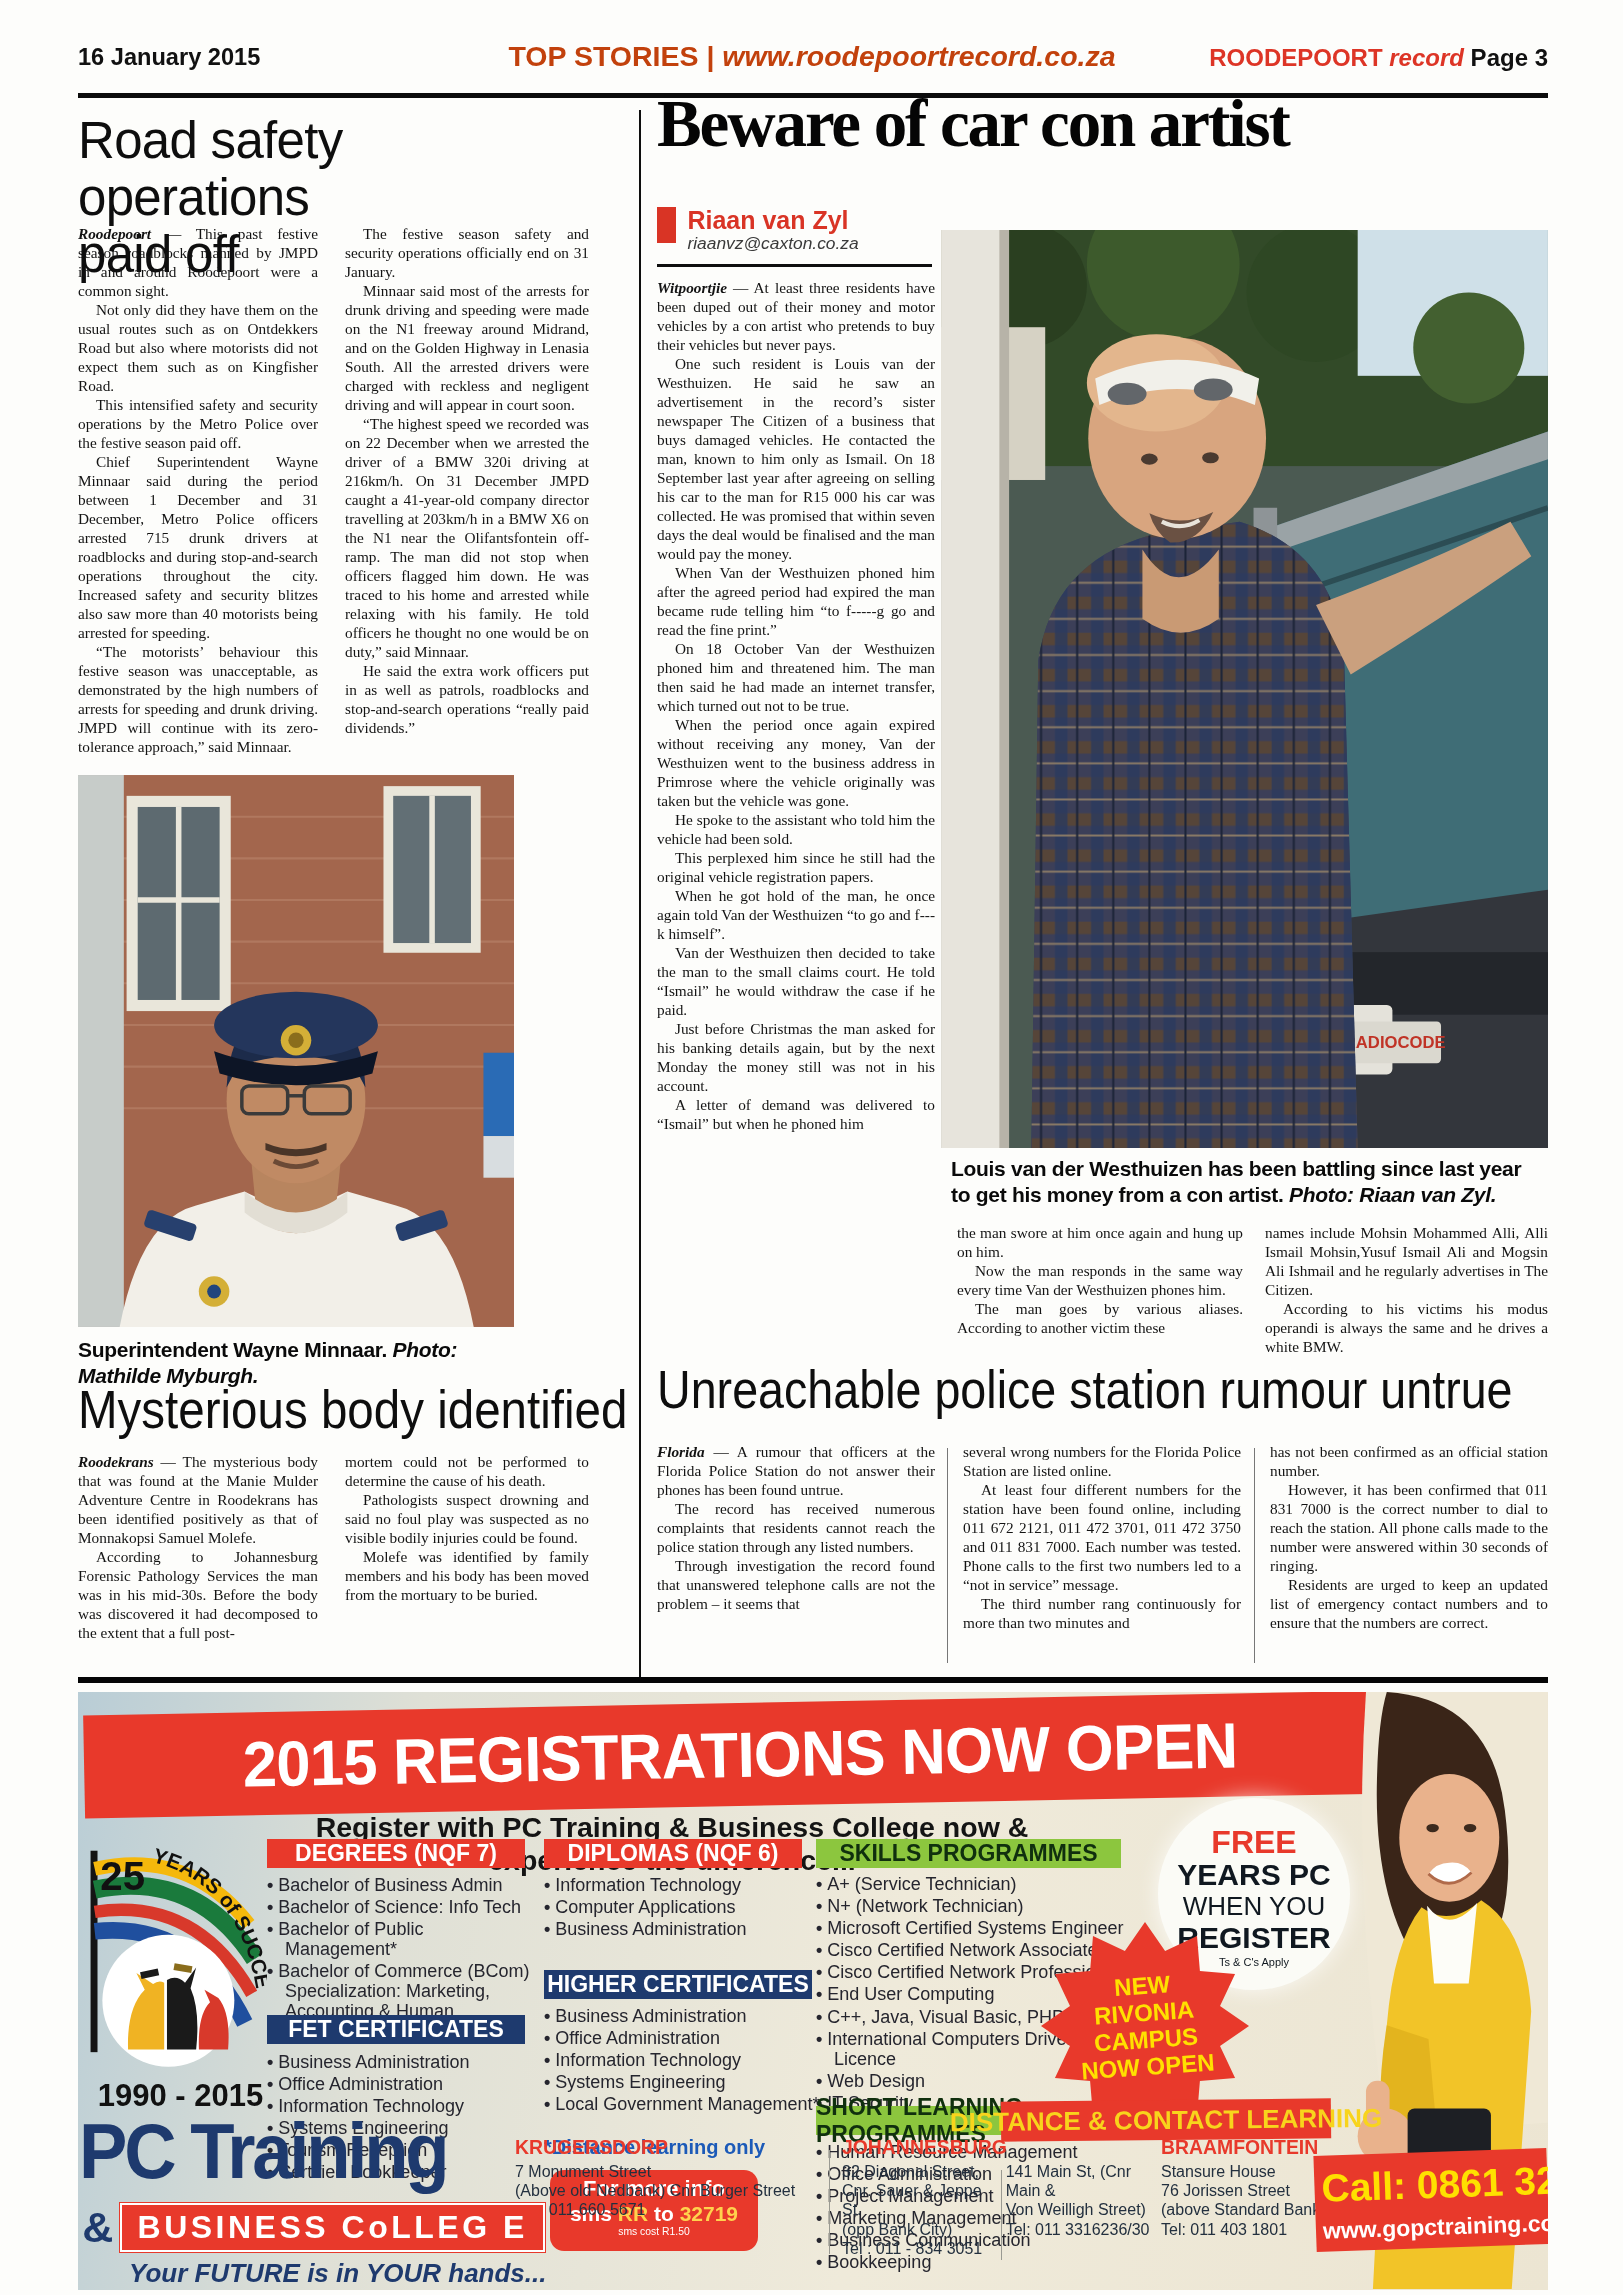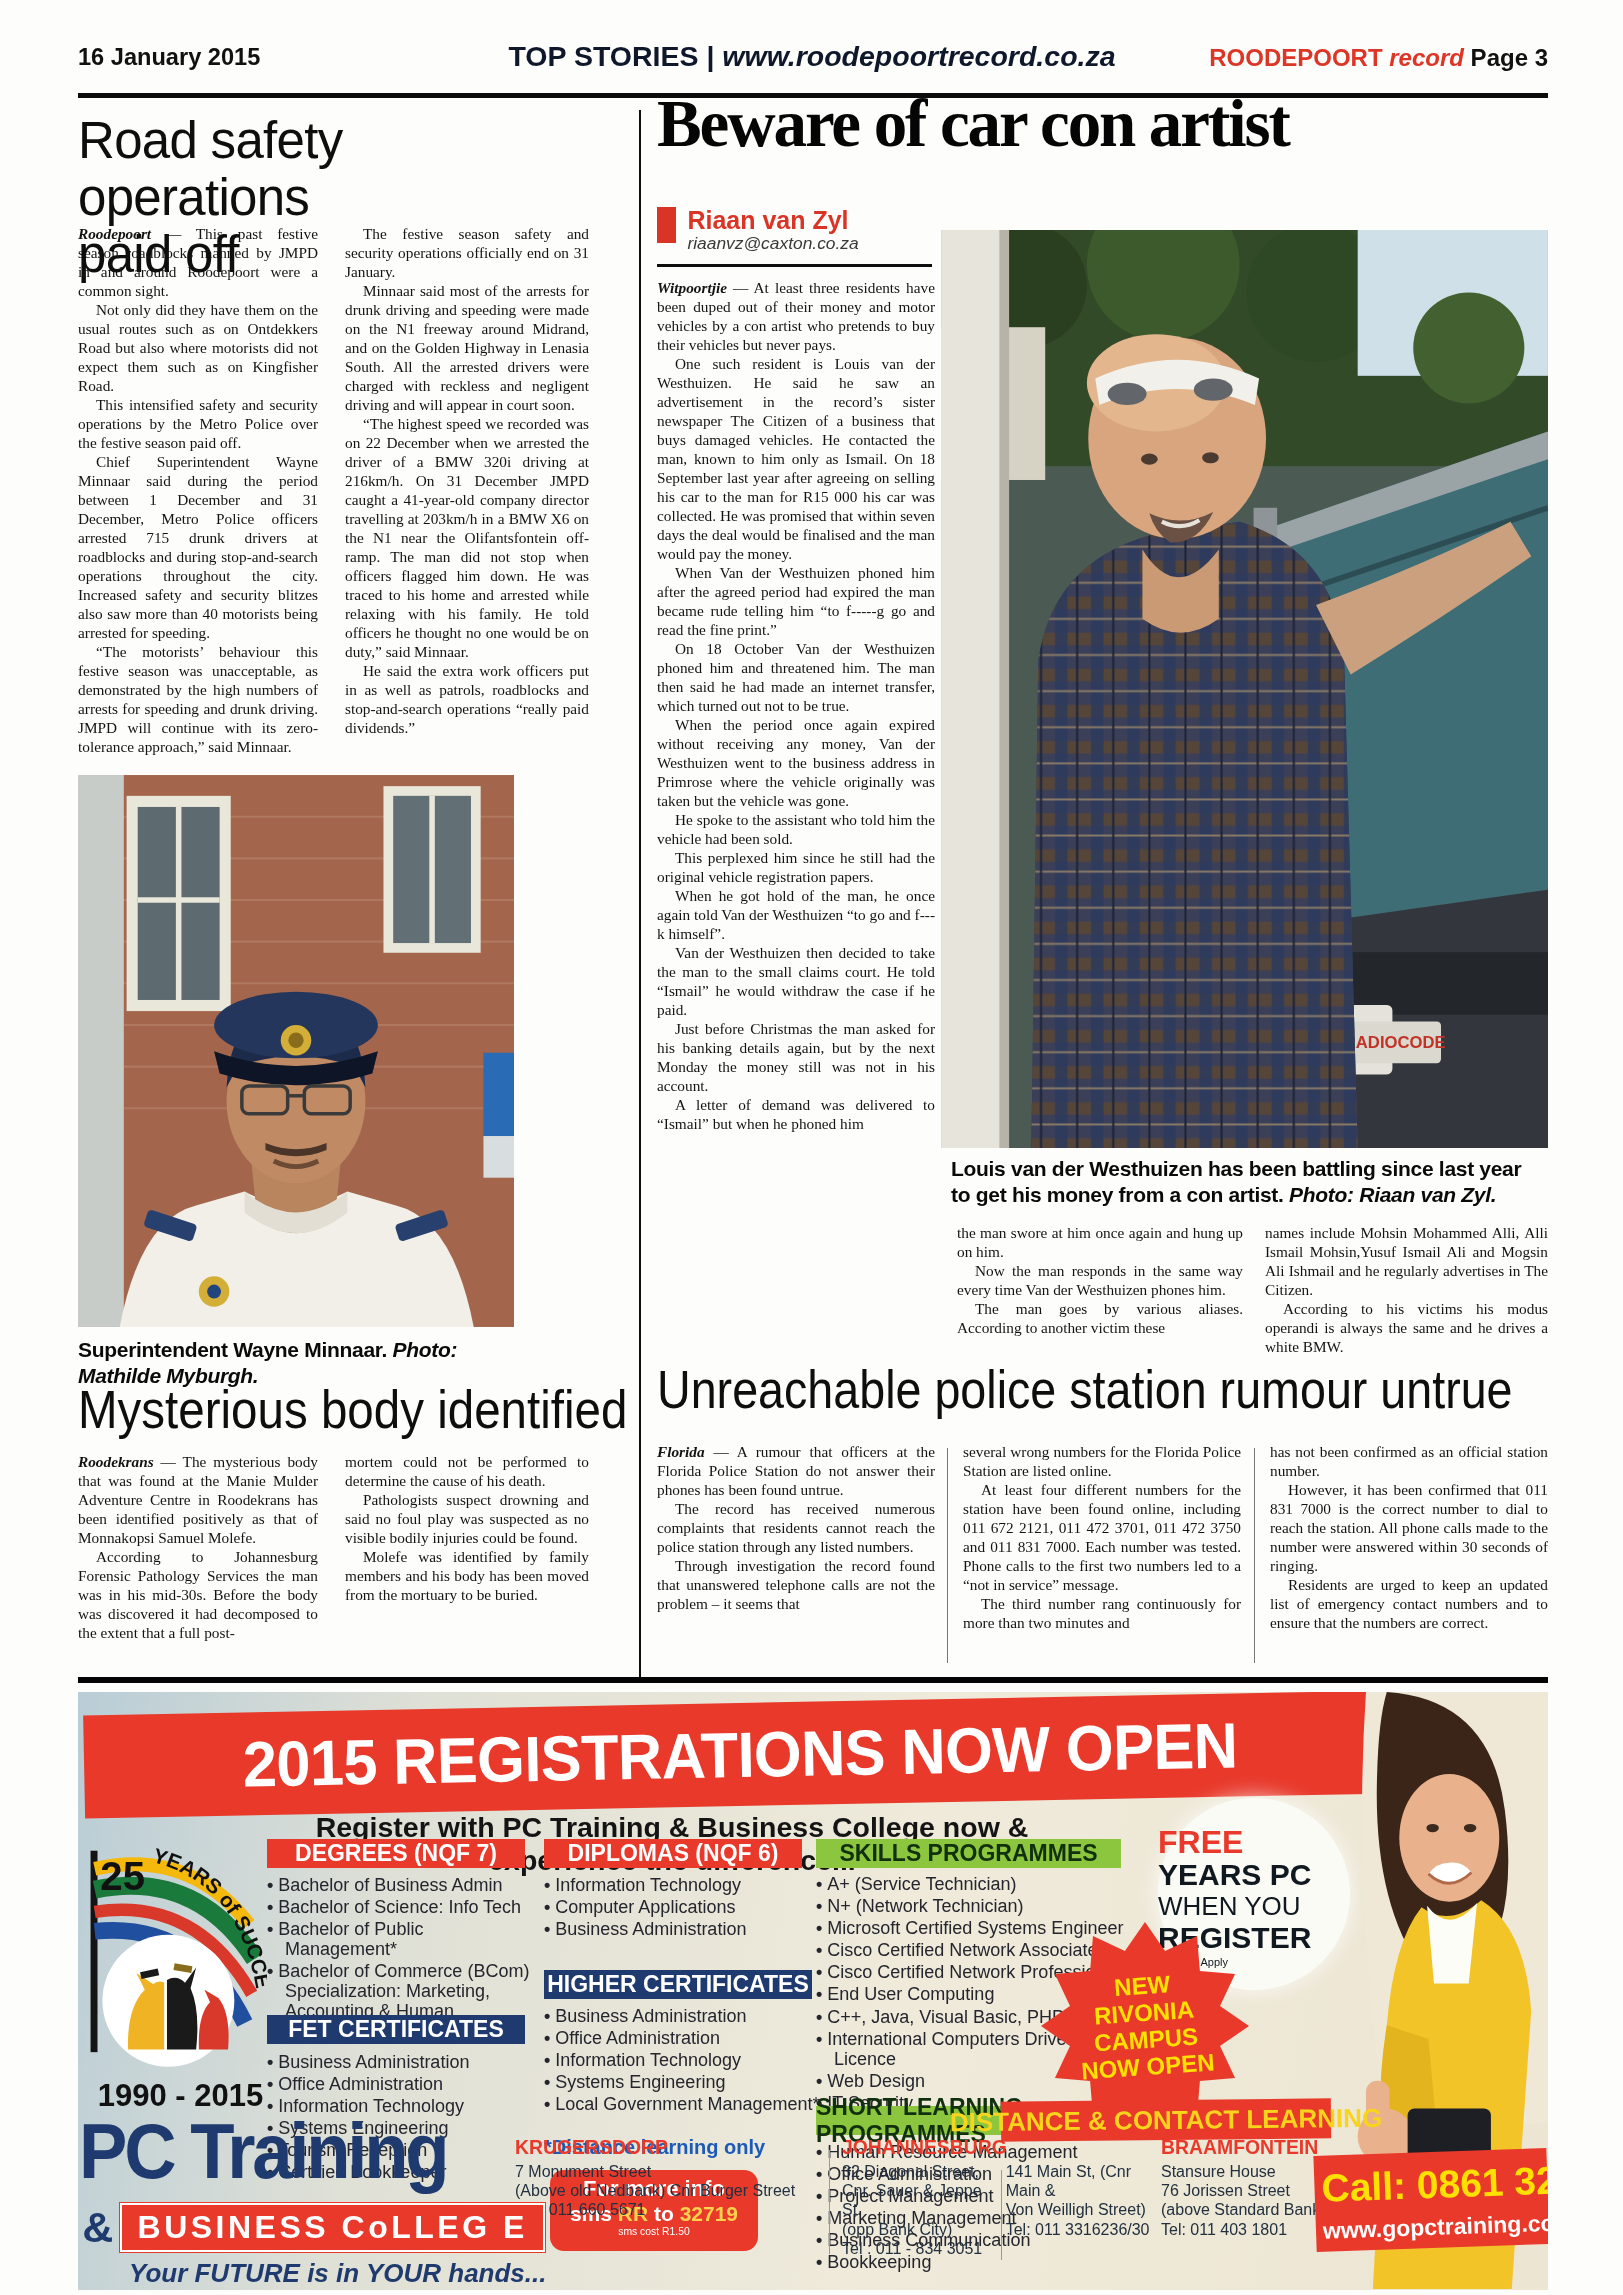--- a/index.html
+++ b/index.html
@@ -2,21 +2,21 @@
 <html style="font-size:11px"><head>
 <meta charset="utf-8">
 <style>
   * { margin:0; padding:0; box-sizing:border-box; }
   body { background:#777; font-family:"Liberation Sans", sans-serif; }
   .page { position:relative; width:1624px; height:2295px; background:#fdfdfb; margin:0 auto; overflow:hidden; }
   .abs { position:absolute; }
 
   
   .hdr-date { left:78px; top:44px; font-size:23.6px; font-weight:700; color:#111; }
-  .hdr-center { left:50%; top:40px; transform:translateX(-50%); font-size:28.5px; font-weight:700; color:#0f172a; white-space:nowrap; }
+  .hdr-center { left:50%; top:40px; transform:translateX(-50%); font-size:28.5px; font-weight:700; color:#c2410c; white-space:nowrap; }
   .hdr-center .url { font-style:italic; }
   .hdr-right { right:76px; top:44px; font-size:24px; font-weight:700; white-space:nowrap; }
   .hdr-right .brand { color:#dd3526; }
   .hdr-right .brand-it { color:#dd3526; font-style:italic; }
   .hdr-right .pg { color:#111; }
   .hdr-rule { left:78px; top:93px; width:1470px; height:4.9px; background:#0c0c0c; }
 
   
   .h-road { left:78px; top:112px; width:500px; font-size:51px; line-height:57px; font-weight:400; color:#0e0e0e; letter-spacing:-0.7px; }
   .h-beware { left:657px; top:85px; width:902px; font-family:"Liberation Serif", serif; font-weight:700; font-size:67px; letter-spacing:-2.1px; color:#050505; white-space:nowrap; }
@@ -92,21 +92,21 @@
   .dist-banner { position:absolute; background:#e8392b; color:#f8d41c; font-weight:700; font-size:26px; display:flex; align-items:center; justify-content:center; transform:rotate(-0.6deg); white-space:nowrap; }
 
   .branch { position:absolute; text-align:left; color:#23303f; font-size:16px; line-height:19.4px; }
   .branch .city { color:#e8392b; font-weight:700; font-size:19.4px; margin-bottom:4.2px; }
   .branch-sep { position:absolute; width:1.4px; background:#9a9a92; }
 
   .call-box { position:absolute; background:#e8392b; transform:rotate(-2deg); text-align:center; padding:11px 7px 7px; }
   .call-box .call { color:#ffe000; font-weight:700; font-size:39px; white-space:nowrap; }
   .call-box .site { color:#fff; font-weight:700; font-size:23px; margin-top:7px; }
 
-  .free-circle { position:absolute; left:1080px; top:106px; width:192px; height:192px; background:#fbfbf6; border-radius:50%; text-align:left; padding-top:28px; box-shadow:0 0 21px rgba(255,255,255,.8); }
+  .free-circle { position:absolute; left:1080px; top:106px; width:192px; height:192px; background:#fbfbf6; border-radius:50%; text-align:center; padding-top:28px; box-shadow:0 0 21px rgba(255,255,255,.8); }
   .free-circle .f1 { color:#e8392b; font-weight:700; font-size:32px; line-height:33px; }
   .free-circle .f2 { color:#101820; font-weight:700; font-size:30px; line-height:32px; }
   .free-circle .f3 { color:#101820; font-weight:400; font-size:26px; line-height:30.5px; }
   .free-circle .f5 { color:#101820; font-size:11px; margin-top:2.8px; }
 
   .burst-wrap { position:absolute; left:963px; top:230px; width:208px; height:208px; }
   .burst-text { position:absolute; inset:0; display:flex; flex-direction:column; align-items:center; justify-content:center; color:#ffe000; font-weight:700; font-size:24px; line-height:27px; transform:rotate(-4deg); }
 
   .logo-flag { position:absolute; left:7px; top:149px; }
   .year-range { position:absolute; left:12.5px; top:386px; width:180px; text-align:center; font-size:31px; font-weight:700; color:#111; }

